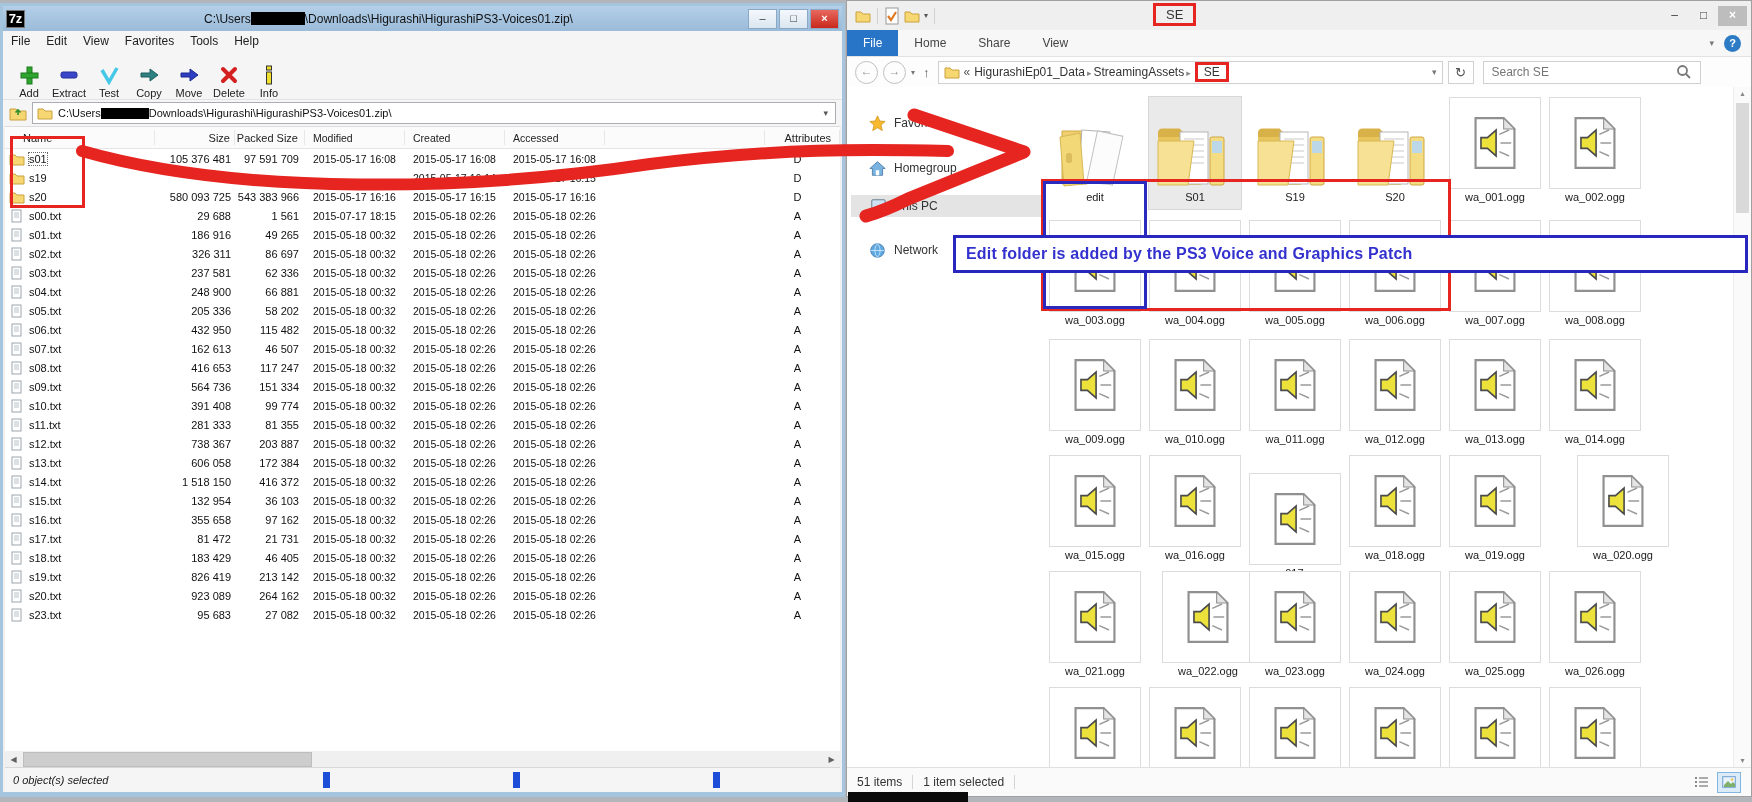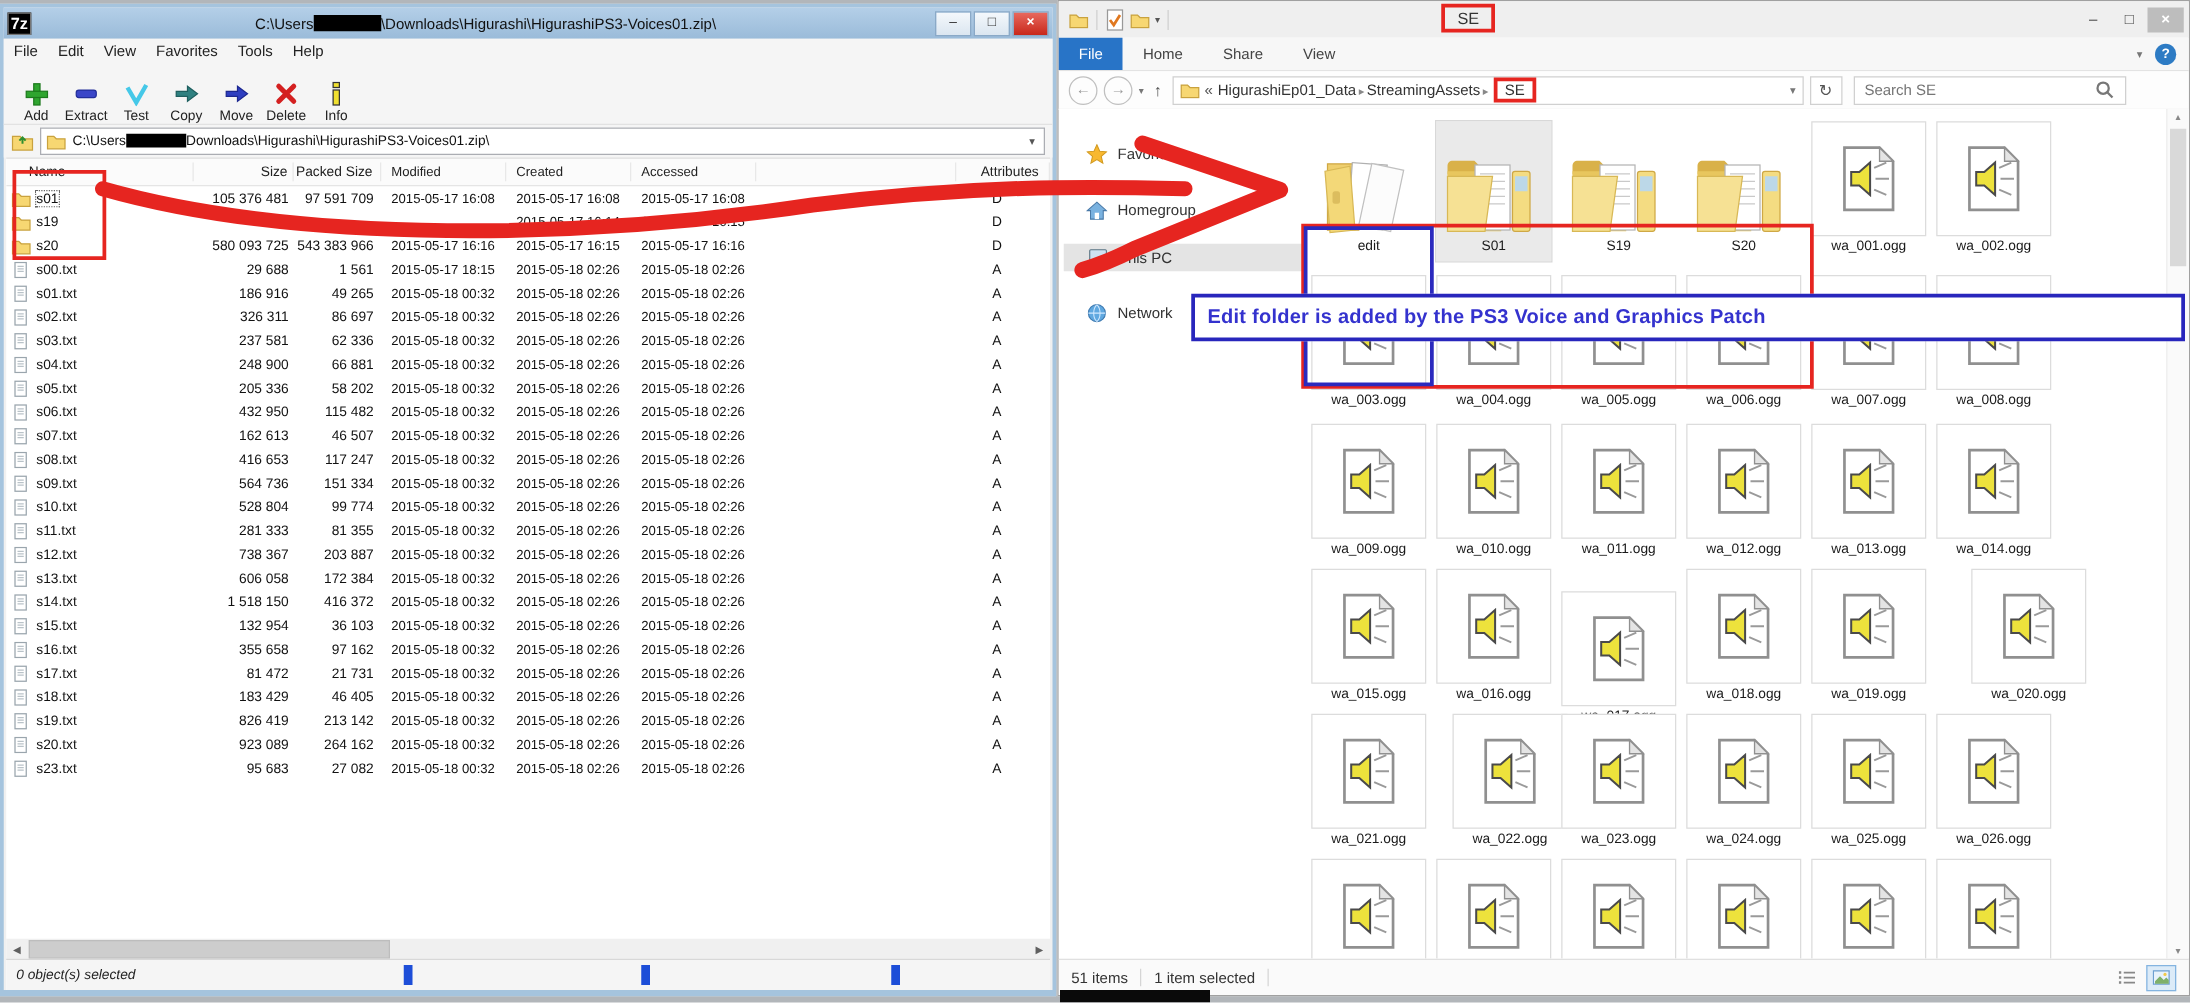--- a/index.html
+++ b/index.html
@@ -275,21 +275,21 @@
                     <line x1="5" y1="4" x2="10" y2="4"></line>
                     <line x1="5" y1="6" x2="10" y2="6"></line>
                     <line x1="5" y1="8" x2="10" y2="8"></line>
                   </g>
                 </svg>
               </span>
               <span class="nm">s00.txt</span>
             </span>
             <span class="cell c-size">29 688</span>
             <span class="cell c-packed">1 561</span>
-            <span class="cell c-mod">2015-05-17 18:15</span>
+            <span class="cell c-mod">2015-07-17 18:15</span>
             <span class="cell c-cre">2015-05-18 02:26</span>
             <span class="cell c-acc">2015-05-18 02:26</span>
             <span class="cell c-gap"></span>
             <span class="cell c-attr">A</span>
           </div>
           <div class="szrow">
             <span class="cell c-name">
               <span class="fico">
                 <svg width="16" height="14" viewBox="0 0 16 14">
                   <rect x="3" y="1" width="9" height="12" fill="#fff" stroke="#9aa5ad"></rect>
@@ -493,21 +493,21 @@
                   <rect x="3" y="1" width="9" height="12" fill="#fff" stroke="#9aa5ad"></rect>
                   <g stroke="#b9c2c8">
                     <line x1="5" y1="4" x2="10" y2="4"></line>
                     <line x1="5" y1="6" x2="10" y2="6"></line>
                     <line x1="5" y1="8" x2="10" y2="8"></line>
                   </g>
                 </svg>
               </span>
               <span class="nm">s10.txt</span>
             </span>
-            <span class="cell c-size">528 804</span>
+            <span class="cell c-size">391 408</span>
             <span class="cell c-packed">99 774</span>
             <span class="cell c-mod">2015-05-18 00:32</span>
             <span class="cell c-cre">2015-05-18 02:26</span>
             <span class="cell c-acc">2015-05-18 02:26</span>
             <span class="cell c-gap"></span>
             <span class="cell c-attr">A</span>
           </div>
           <div class="szrow">
             <span class="cell c-name">
               <span class="fico">

